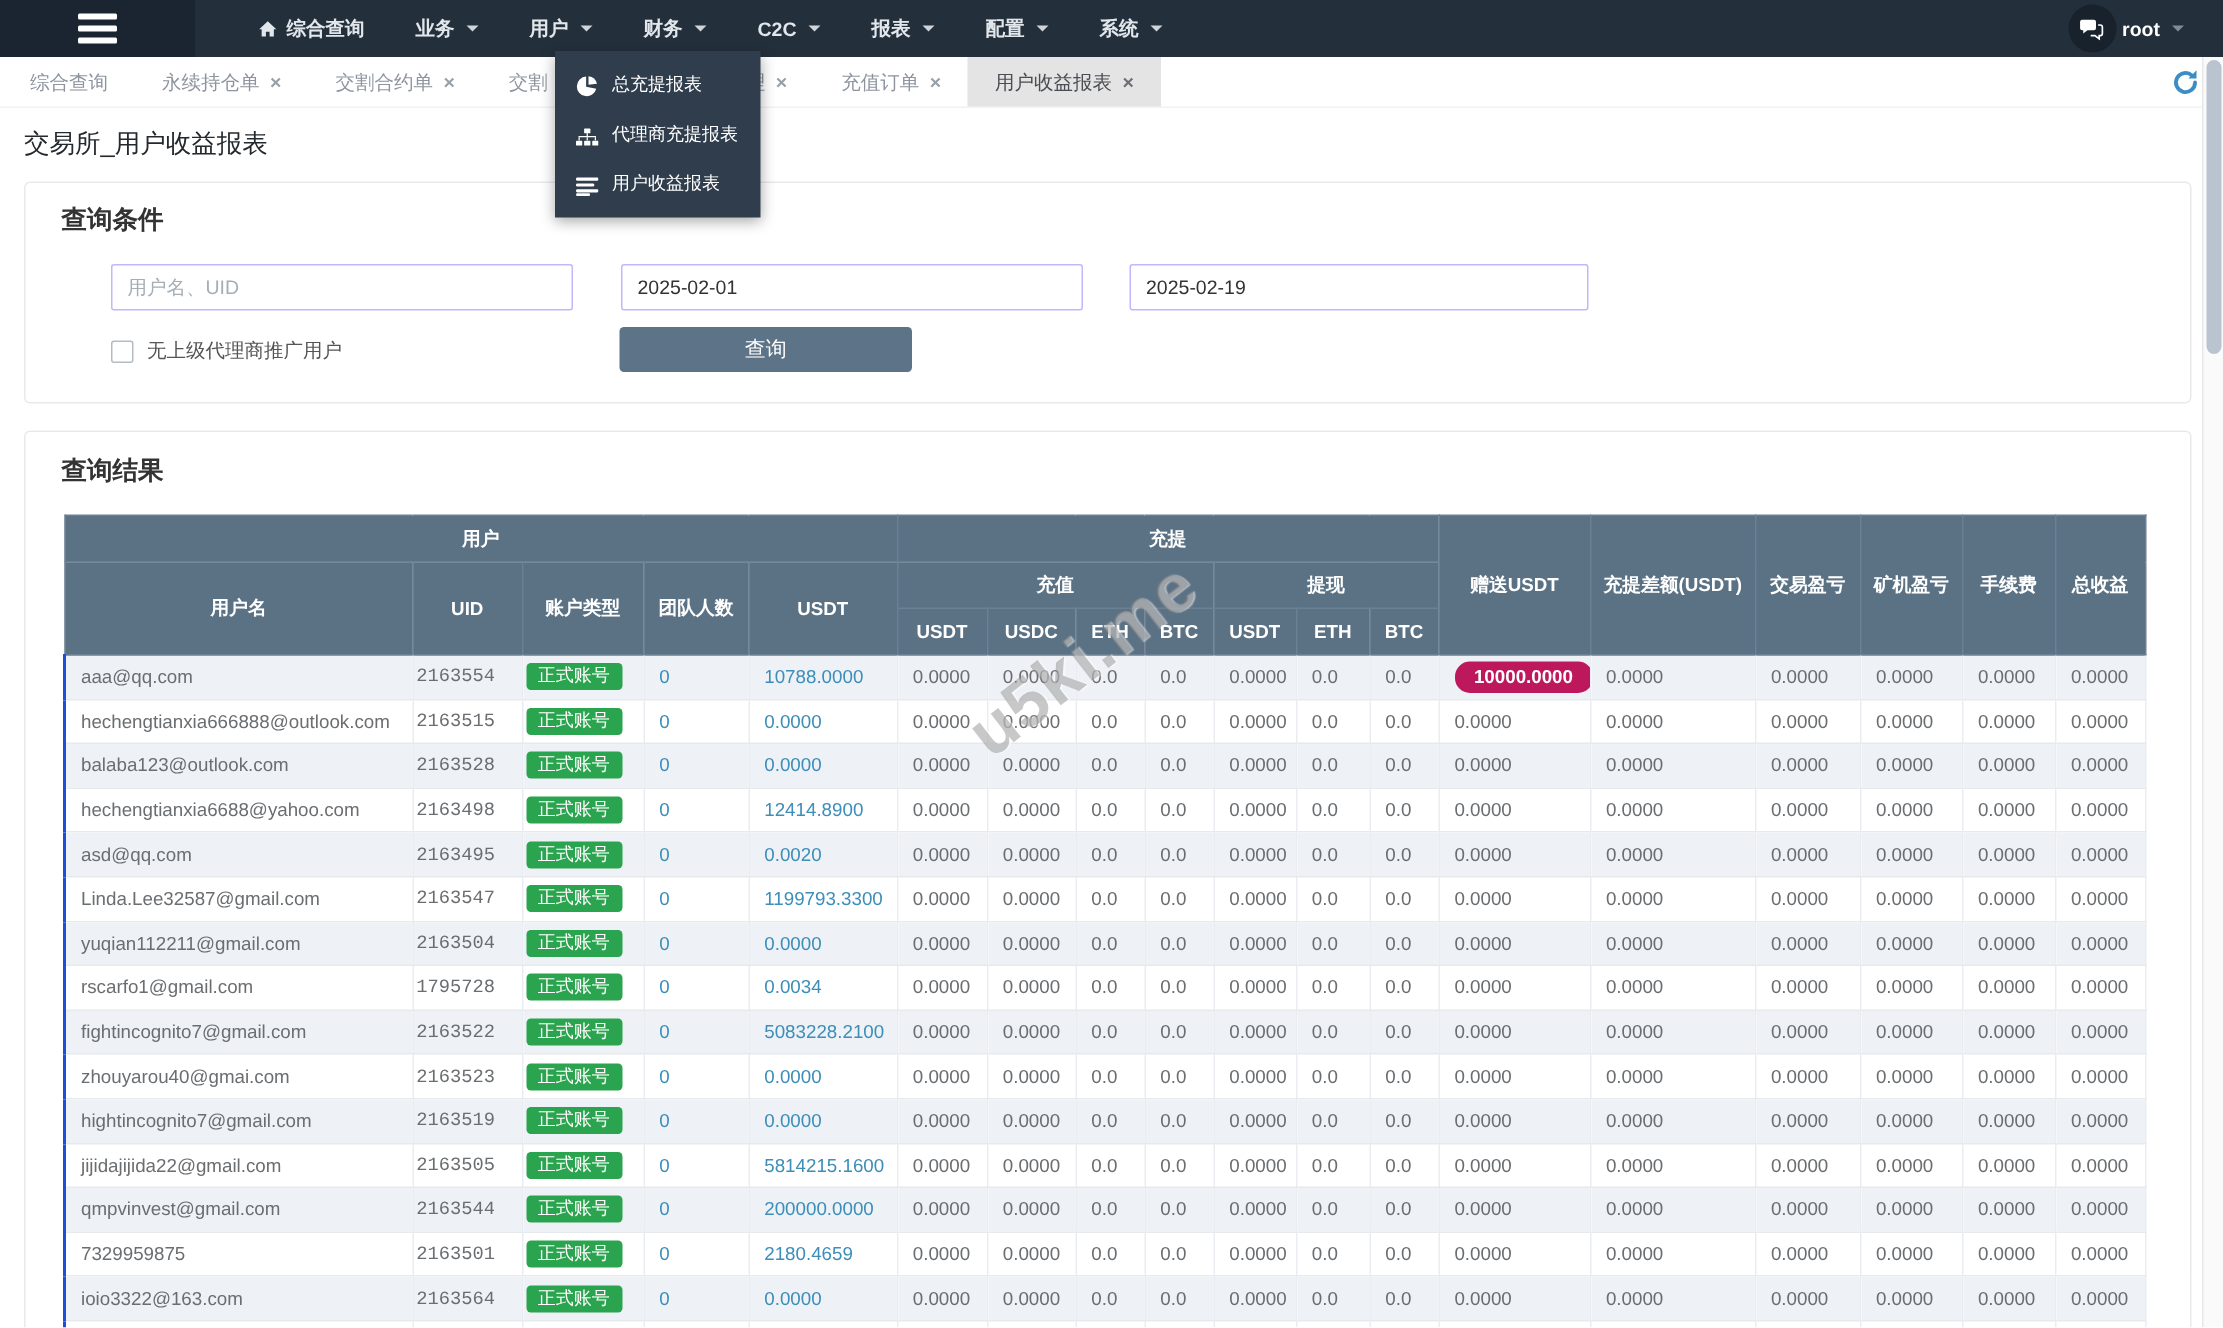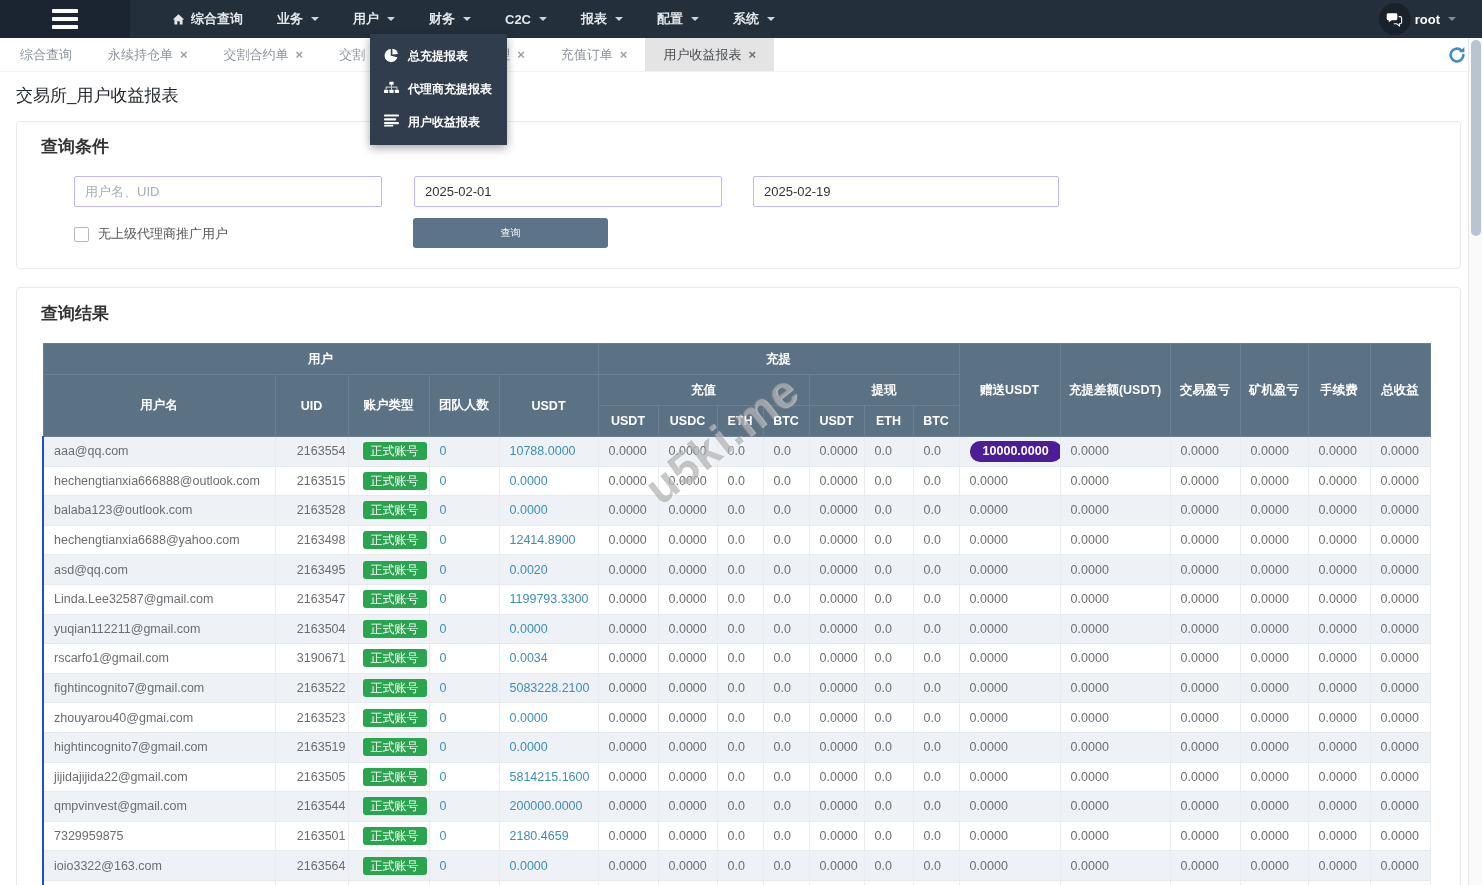--- a/index.html
+++ b/index.html
@@ -28,53 +28,53 @@
   
   .tabbar{position:relative;height:34px;background:#fff;display:flex;align-items:stretch;padding-left:2px;border-bottom:1px solid #f2f2f2;}
   .tab{display:flex;align-items:center;padding:0 18px;font-size:13px;color:#8d949e;cursor:pointer;white-space:nowrap;}
   .tab .close{margin-left:7px;font-weight:bold;font-size:13px;color:#9aa0a8;line-height:1;}
   .tab.active{background:var(--active-tab-bg);color:#4a4d52;}
   .tab.active .close{color:#6b6f75;}
   .refresh-btn{position:absolute;right:16px;top:8px;width:18px;height:18px;cursor:pointer;}
 
   
   .dropdown{position:absolute;left:370px;top:34px;width:137px;background:var(--dropdown-bg);z-index:80;box-shadow:0 3px 9px rgba(0,0,0,.35);padding:6px 0;}
-  .dropdown-item{display:flex;align-items:flex-start;gap:9px;padding:8px 14px;color:#fff;font-size:12px;cursor:pointer;font-weight:bold;}
+  .dropdown-item{display:flex;align-items:flex-end;gap:9px;padding:8px 14px;color:#fff;font-size:12px;cursor:pointer;}
   .dropdown-item svg{flex:0 0 auto;}
 
   
   .main{padding:0 21px 0 16px;}
   .page-title{font-size:17px;font-weight:500;color:#24292e;margin-top:12px;}
   .panel{position:relative;border:1px solid #e7eaec;border-radius:4px;background:#fff;}
   .panel-title{font-size:17px;font-weight:bold;color:#333;}
   .query-panel{margin-top:14px;height:148px;}
   .query-panel .panel-title{position:absolute;left:24px;top:13px;}
   .q-input{position:absolute;top:54px;height:31px;border:1px solid #c4b5fd;border-radius:2px;font-size:13px;color:#333;padding:0 10px;font-family:inherit;outline:none;}
   .q-input::placeholder{color:#a6adb5;}
   .q-keyword{left:57px;width:308px;}
   .q-date-from{left:397px;width:308px;}
   .q-date-to{left:736px;width:306px;}
   .checkbox-row{position:absolute;left:57px;top:103px;display:flex;align-items:center;gap:9px;cursor:pointer;}
   .checkbox{width:15px;height:15px;border:1px solid #b5bbc3;border-radius:2px;background:#fff;}
   .checkbox-label{font-size:13px;color:#555;}
-  .search-btn{position:absolute;left:396px;top:96px;width:195px;height:30px;background:var(--button-bg);color:#fff;font-size:10px;border:none;border-radius:3px;cursor:pointer;font-family:inherit;}
+  .search-btn{position:absolute;left:396px;top:96px;width:195px;height:30px;background:var(--button-bg);color:#fff;font-size:14px;border:none;border-radius:3px;cursor:pointer;font-family:inherit;}
 
   .results-panel{margin-top:18px;height:640px;}
   .results-panel .panel-title{position:absolute;left:24px;top:14px;}
 
   
   .report-table{position:absolute;left:25px;top:55px;width:1387px;border-collapse:collapse;table-layout:fixed;}
   .report-table th{background:var(--table-header-bg);color:#fff;font-size:12.5px;font-weight:bold;border:1px solid #6b8093;height:31px;text-align:center;padding:0 4px;}
   .report-table td{font-size:12.5px;color:#6b6e71;height:29.6px;border-right:1px solid #e9edf2;border-bottom:1px solid #e7eaec;padding:0 10px;white-space:nowrap;overflow:hidden;}
   .report-table td:first-child{border-left:2px solid #1d4ed8;}
   .report-table tbody tr:nth-of-type(odd) td{background:var(--stripe);}
-  td.c{text-align:right;padding:0 2px;}
+  td.c{text-align:left;padding:0 2px;font-family:Liberation Mono, monospace;}
   .link{color:var(--link-blue);text-decoration:none;cursor:pointer;}
   .badge{display:inline-block;background:var(--badge-green);color:#fff;font-size:12px;border-radius:3px;padding:3px 8px;line-height:1;}
-  .pill{display:inline-block;background:#4c1d95;color:#fff;font-weight:bold;font-size:12.5px;border-radius:10px;padding:4px 13px;line-height:1;}
+  .pill{display:inline-block;background:#be185d;color:#fff;font-weight:bold;font-size:12.5px;border-radius:10px;padding:4px 13px;line-height:1;}
 
   
   .watermark{position:absolute;left:632px;top:412px;z-index:40;font-size:46px;font-weight:bold;color:rgba(125,125,125,0.42);transform:rotate(-38deg);pointer-events:none;letter-spacing:1px;text-shadow:1px 1px 1px rgba(255,255,255,0.55);}
   .scrollbar{position:absolute;right:0;top:38px;width:14px;height:847px;background:#fafafa;border-left:1px solid #e7e7e7;z-index:70;}
   .scrollbar .thumb{position:absolute;left:2px;top:2px;width:10px;height:196px;background:#b9c4d0;border-radius:5px;cursor:pointer;}
 </style>
 </head>
 <body>
 
 <div class="page">
@@ -417,21 +417,21 @@
               <td><span>0.0000</span></td>
               <td>0.0000</td>
               <td>0.0000</td>
               <td>0.0000</td>
               <td>0.0000</td>
               <td>0.0000</td>
             </tr>
 
             <tr>
               <td>rscarfo1@gmail.com</td>
-              <td class="c">3190671</td>
+              <td class="c">1795728</td>
               <td class="c"><span class="badge">正式账号</span></td>
               <td><a class="link">0</a></td>
               <td><a class="link">0.0034</a></td>
               <td>0.0000</td>
               <td>0.0000</td>
               <td>0.0</td>
               <td>0.0</td>
               <td>0.0000</td>
               <td>0.0</td>
               <td>0.0</td>

